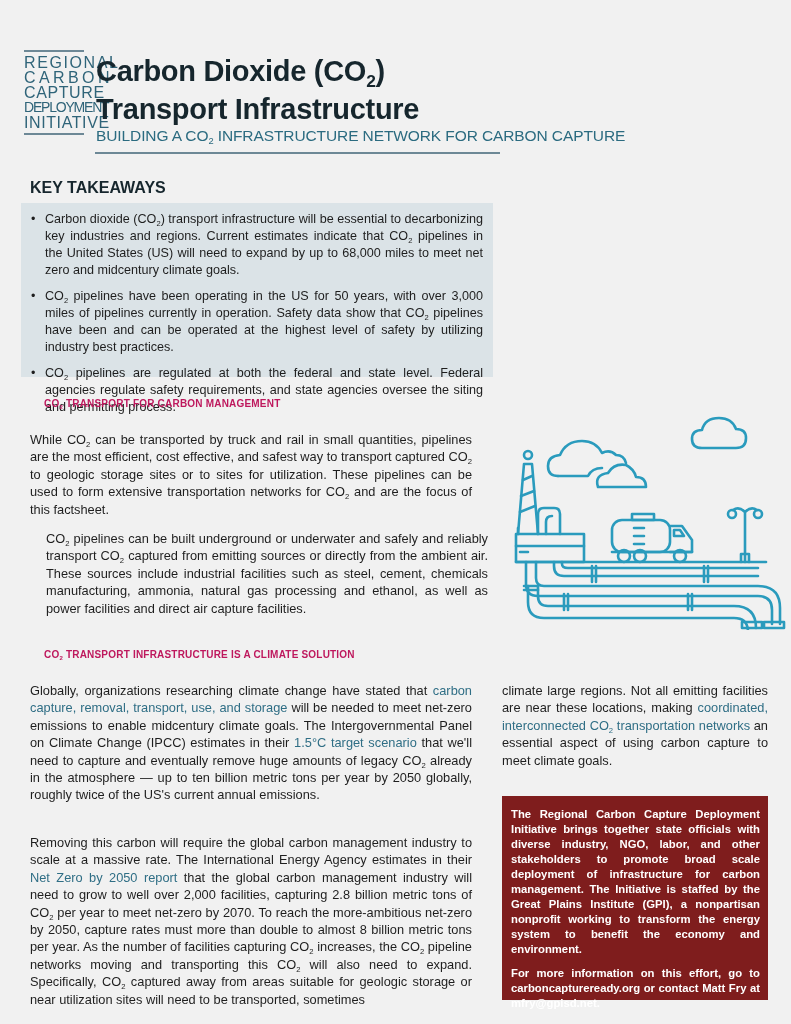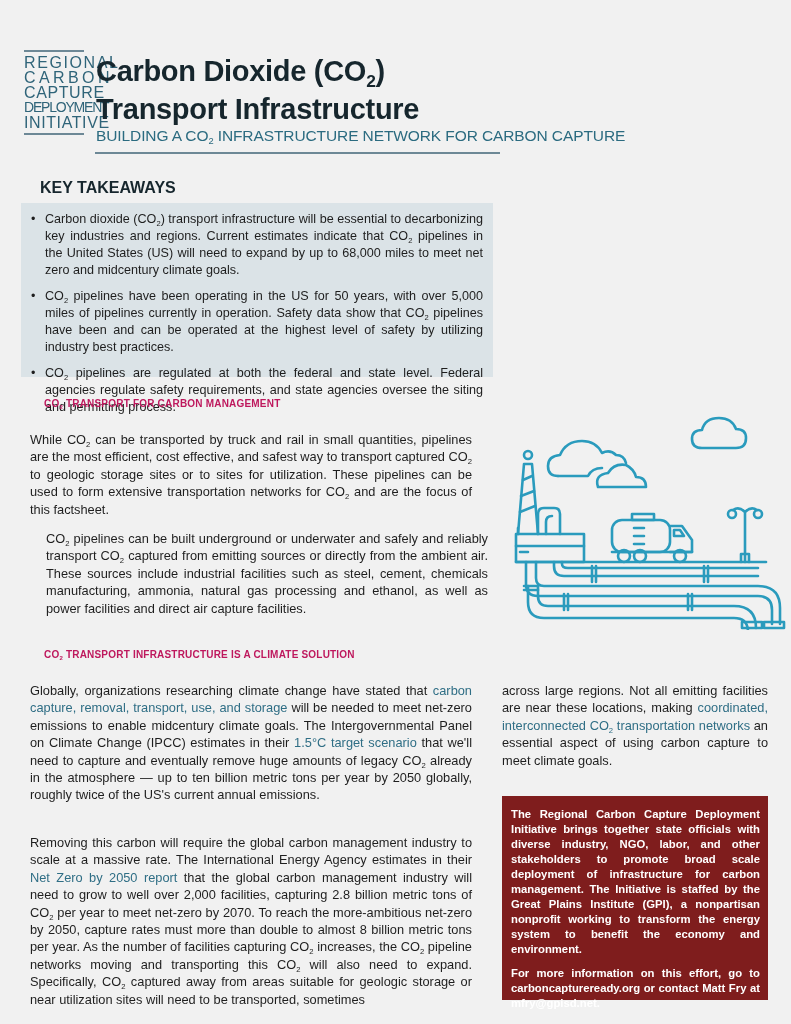--- a/index.html
+++ b/index.html
@@ -33,21 +33,21 @@
     position: absolute; left: 96px; top: 127px;
     font-size: 15.5px; color: #2b6b80; letter-spacing: -0.1px;
   }
   .header-rule {
     position: absolute; left: 95px; top: 152px; width: 405px; height: 2px;
     background: #6d8896;
   }
 
   
   .kt-heading {
-    position: absolute; left: 40px; top: 179px;
+    position: absolute; left: 30px; top: 179px;
     font-size: 16px; font-weight: bold; color: #16262d;
   }
   .kt-box {
     position: absolute; left: 21px; top: 203px; width: 472px; height: 174px;
     background: #dbe3e7; padding: 8px 10px 0 10px;
   }
   .kt-item {
     position: relative; padding-left: 14px; font-size: 12.6px; line-height: 17px;
     margin-bottom: 9px; text-align: justify; color: #1e1e1e;
   }
@@ -93,21 +93,21 @@
   <span>BUILDING A CO</span><sub>2</sub><span> INFRASTRUCTURE NETWORK FOR CARBON CAPTURE</span>
 </div>
 <div class="header-rule"></div>
 
 <div class="kt-heading">KEY TAKEAWAYS</div>
 <div class="kt-box">
   <div class="kt-item">
     <span>Carbon dioxide (CO</span><sub>2</sub><span>) transport infrastructure will be essential to decarbonizing key industries and regions. Current estimates indicate that CO</span><sub>2</sub><span> pipelines in the United States (US) will need to expand by up to 68,000 miles to meet net zero and midcentury climate goals.</span>
   </div>
   <div class="kt-item">
-    <span>CO</span><sub>2</sub><span> pipelines have been operating in the US for 50 years, with over 5,000 miles of pipelines currently in operation. Safety data show that CO</span><sub>2</sub><span> pipelines have been and can be operated at the highest level of safety by utilizing industry best practices.</span>
+    <span>CO</span><sub>2</sub><span> pipelines have been operating in the US for 50 years, with over 3,000 miles of pipelines currently in operation. Safety data show that CO</span><sub>2</sub><span> pipelines have been and can be operated at the highest level of safety by utilizing industry best practices.</span>
   </div>
   <div class="kt-item">
     <span>CO</span><sub>2</sub><span> pipelines are regulated at both the federal and state level. Federal agencies regulate safety requirements, and state agencies oversee the siting and permitting process.</span>
   </div>
 </div>
 
 <div class="sec-heading" style="top:398px;">
   <span>CO</span><sub>2</sub><span> TRANSPORT FOR CARBON MANAGEMENT</span>
 </div>
 <div class="para" style="left:30px; top:431px; width:442px;">
@@ -169,19 +169,19 @@
 <div class="sec-heading" style="top:649px;">
   <span>CO</span><sub>2</sub><span> TRANSPORT INFRASTRUCTURE IS A CLIMATE SOLUTION</span>
 </div>
 <div class="para" style="left:30px; top:682px; width:442px;">
   <span>Globally, organizations researching climate change have stated that </span><a class="link">carbon capture, removal, transport, use, and storage</a><span> will be needed to meet net-zero emissions to enable midcentury climate goals. The Intergovernmental Panel on Climate Change (IPCC) estimates in their </span><a class="link">1.5°C target scenario</a><span> that we'll need to capture and eventually remove huge amounts of legacy CO</span><sub>2</sub><span> already in the atmosphere — up to ten billion metric tons per year by 2050 globally, roughly twice of the US's current annual emissions.</span>
 </div>
 <div class="para" style="left:30px; top:834px; width:442px;">
   <span>Removing this carbon will require the global carbon management industry to scale at a massive rate. The International Energy Agency estimates in their </span><a class="link">Net Zero by 2050 report</a><span> that the global carbon management industry will need to grow to well over 2,000 facilities, capturing 2.8 billion metric tons of CO</span><sub>2</sub><span> per year to meet net-zero by 2070. To reach the more-ambitious net-zero by 2050, capture rates must more than double to almost 8 billion metric tons per year. As the number of facilities capturing CO</span><sub>2</sub><span> increases, the CO</span><sub>2</sub><span> pipeline networks moving and transporting this CO</span><sub>2</sub><span> will also need to expand. Specifically, CO</span><sub>2</sub><span> captured away from areas suitable for geologic storage or near utilization sites will need to be transported, sometimes</span>
 </div>
 <div class="para" style="left:502px; top:682px; width:266px;">
-  <span>across large regions. Not all emitting facilities are near these locations, making </span><a class="link"><span>coordinated, interconnected CO</span><sub>2</sub> <span>transportation networks</span></a><span> an essential aspect of using carbon capture to meet climate goals.</span>
+  <span>climate large regions. Not all emitting facilities are near these locations, making </span><a class="link"><span>coordinated, interconnected CO</span><sub>2</sub> <span>transportation networks</span></a><span> an essential aspect of using carbon capture to meet climate goals.</span>
 </div>
 
 <div class="info-box">
   <p>The Regional Carbon Capture Deployment Initiative brings together state officials with diverse industry, NGO, labor, and other stakeholders to promote broad scale deployment of infrastructure for carbon management. The Initiative is staffed by the Great Plains Institute (GPI), a nonpartisan nonprofit working to transform the energy system to benefit the economy and environment.</p>
   <p>For more information on this effort, go to carboncaptureready.org or contact Matt Fry at mfry@gpisd.net.</p>
 </div>
 
 </body></html>

